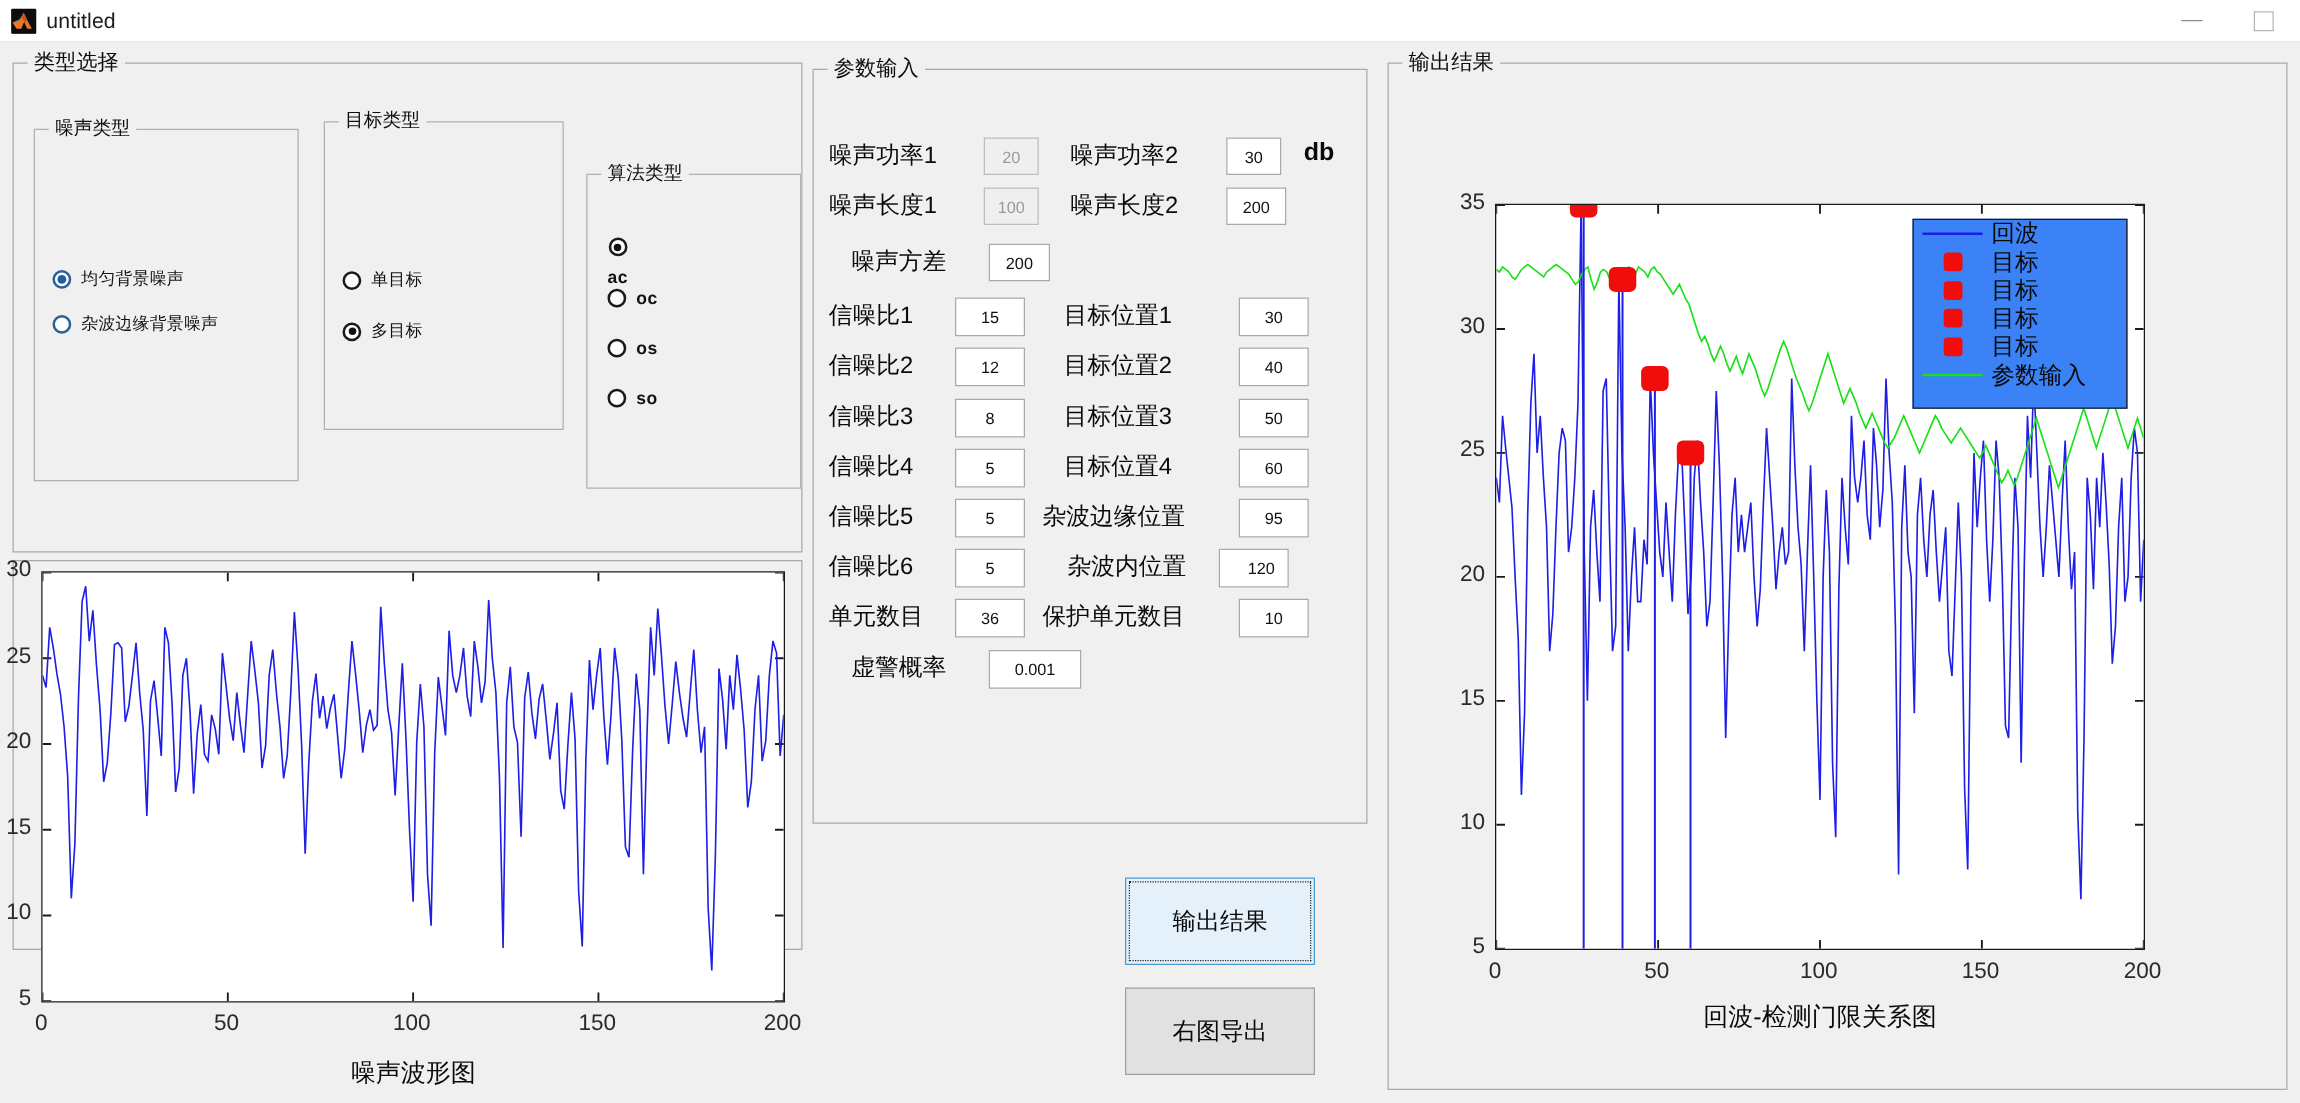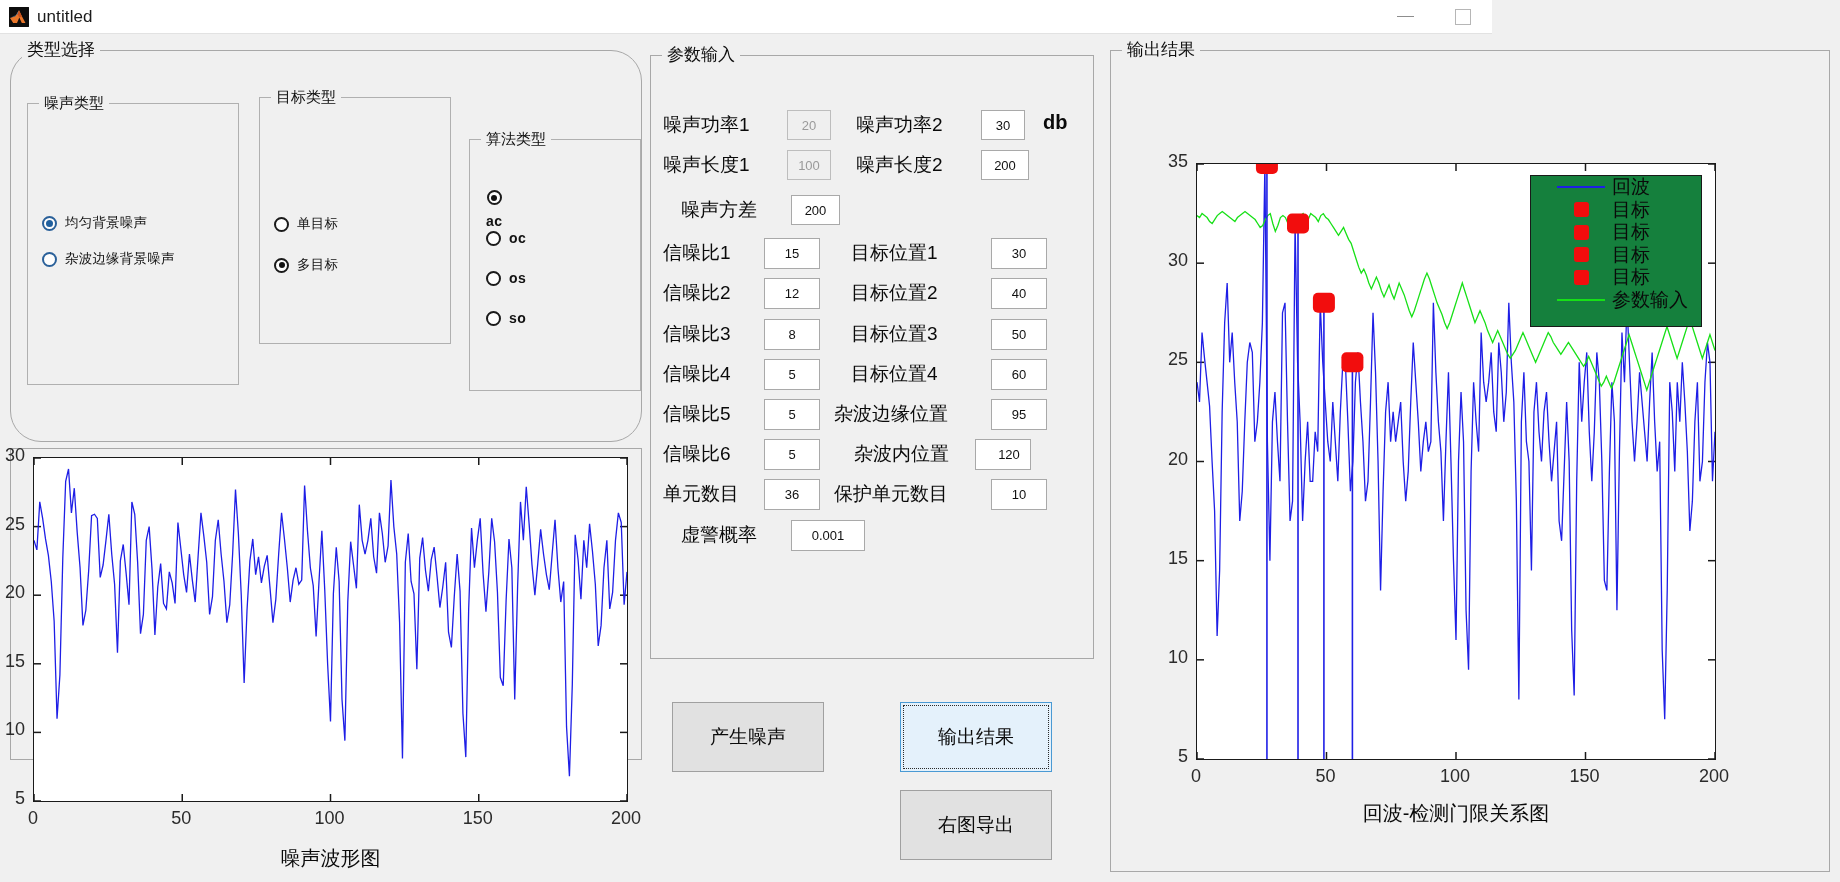--- a/index.html
+++ b/index.html
@@ -5,21 +5,21 @@
   html,body{margin:0;padding:0;}
   body{
     width:1840px;height:882px;overflow:hidden;
     background:#f0f0f0;
     font-family:"Liberation Sans","DejaVu Sans",sans-serif;
     -webkit-font-smoothing:none;
   }
   .app{position:relative;width:1840px;height:882px;background:#f0f0f0;}
 
   
-  .titlebar{position:absolute;left:0;top:0;width:1492px;height:33px;background:#ffffff;
+  .titlebar{position:absolute;left:0;top:0;width:1840px;height:33px;background:#ffffff;
             border-bottom:1px solid #e2e2e2;display:flex;align-items:center;}
   .tb-icon{width:20px;height:20px;margin-left:9px;margin-right:8px;position:relative;
            background:#111;border-radius:1px;overflow:hidden;flex:0 0 auto;}
   .tb-icon svg{display:block;}
   .tb-title{font-size:17px;color:#1b1b1b;letter-spacing:0.1px;}
   .tb-ctrls{margin-left:auto;display:flex;height:33px;}
   .tb-btn{width:58px;height:33px;display:flex;align-items:center;justify-content:center;}
   .tb-min{width:17px;height:1px;background:#8d8d8d;}
   .tb-max{width:14px;height:14px;border:1px solid #b6b6b6;}
 
@@ -59,21 +59,21 @@
         border:1px dotted #2a2a2a;pointer-events:none;}
 
   
   .axes{position:absolute;background:#ffffff;border:1px solid #1a1a1a;box-sizing:border-box;}
   .axes svg{display:block;}
   .ytick{position:absolute;font-size:18px;color:#2b2b2b;text-align:right;}
   .xtick{position:absolute;font-size:18px;color:#2b2b2b;text-align:center;}
   .axtitle{position:absolute;font-size:20px;color:#0a0a0a;text-align:center;white-space:nowrap;}
 
   
-  .legend{position:absolute;background:#15803d;border:1px solid #1a1a1a;box-sizing:border-box;padding-left:19px;}
+  .legend{position:absolute;background:#3b82f6;border:1px solid #1a1a1a;box-sizing:border-box;}
   .lgrow{display:flex;align-items:center;height:22.5px;}
   .lgsym{width:62px;height:22.5px;position:relative;flex:0 0 auto;}
   .lgsym .ln{position:absolute;left:7px;right:7px;top:50%;height:2px;margin-top:-1px;}
   .lgsym .mk{position:absolute;left:50%;top:50%;width:15px;height:15px;margin:-7.5px 0 0 -7.5px;
              background:#f20d0d;border-radius:3px;}
   .lgtxt{font-size:19px;color:#0a0a0a;white-space:nowrap;}
 </style>
 </head>
 <body>
 
@@ -92,21 +92,21 @@
     <div class="tb-ctrls">
       <div class="tb-btn">
           <div class="tb-min"></div>
         </div>
       <div class="tb-btn">
           <div class="tb-max"></div>
         </div>
     </div>
   </div>
 
-  <div class="grp" style="left:10px;top:50px;width:630px;height:390px;border-radius:31px;">
+  <div class="grp" style="left:10px;top:50px;width:630px;height:390px;">
     <div class="lg">类型选择</div>
 
     <div class="grp inner" style="left:16px;top:52px;width:210px;height:280px;">
       <div class="lg">噪声类型</div>
       <div class="rad" style="left:14px;top:110px;">
         <span class="dot blue on"></span>
         <span class="lbl cn">均匀背景噪声</span>
       </div>
       <div class="rad" style="left:14px;top:146px;">
         <span class="dot blue"></span>
@@ -196,21 +196,20 @@
 
     <div class="plabel" style="left:12px;top:427px;">单元数目</div>
     <input class="pin" style="left: 113px; top: 423px; width: 56px; height: 31px;" value="36">
     <div class="plabel" style="left:183px;top:427px;">保护单元数目</div>
     <input class="pin" style="left: 340px; top: 423px; width: 56px; height: 31px;" value="10">
 
     <div class="plabel" style="left:30px;top:468px;">虚警概率</div>
     <input class="pin" style="left: 140px; top: 464px; width: 74px; height: 31px;" value="0.001">
   </div>
 
-  <button class="pbtn" style="left:672px;top:702px;width:152px;height:70px;">产生噪声</button>
   <button class="pbtn focus" style="left:900px;top:702px;width:152px;height:70px;position:absolute;">
     <span>输出结果</span>
     <span class="inner"></span>
   </button>
   <button class="pbtn" style="left:900px;top:790px;width:152px;height:70px;">右图导出</button>
 
   <div class="grp" style="left:10px;top:448px;width:630px;height:310px;border:1px solid #a8a8a8;background:#f0f0f0;"></div>
   <div class="axes" id="ax-left" style="left:33px;top:457px;width:595px;height:345px;">
     <svg id="svg-left" width="593" height="343" viewBox="0 0 593 343" preserveAspectRatio="none">
         <line x1="0" y1="343" x2="0" y2="336" stroke="#1a1a1a" stroke-width="1.5"></line>

